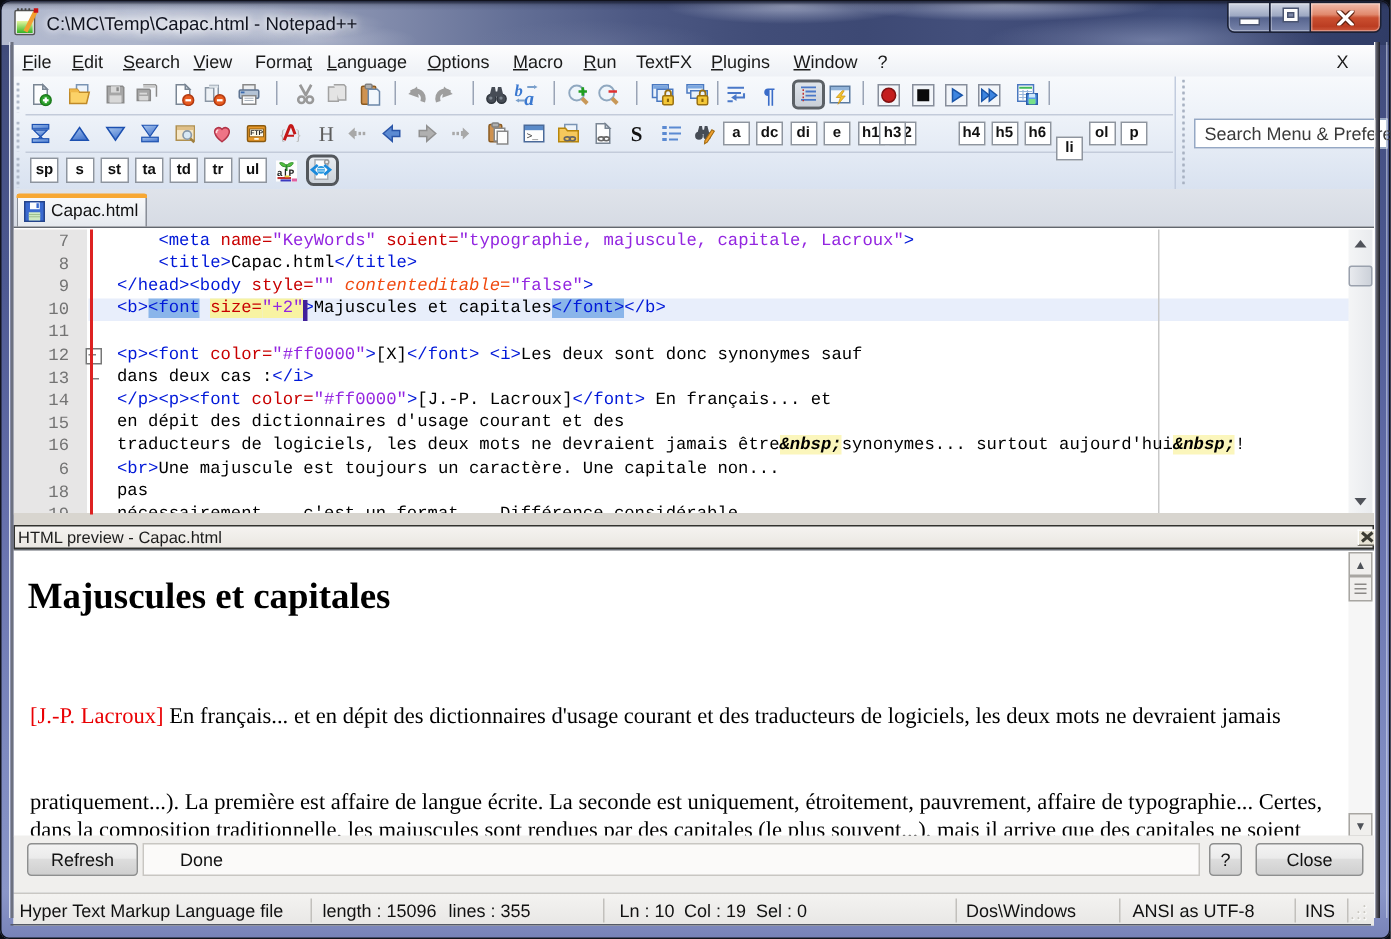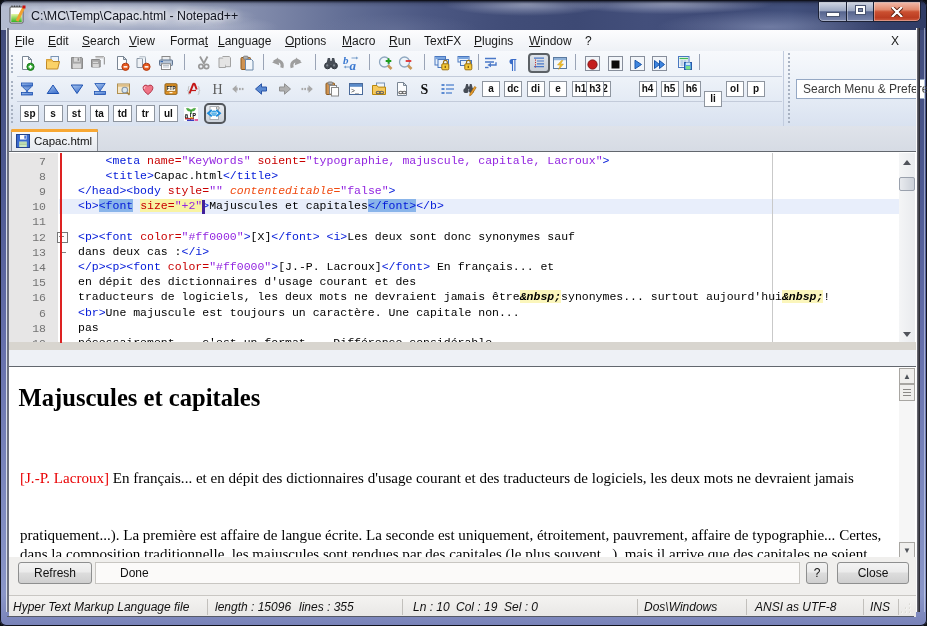--- a/index.html
+++ b/index.html
@@ -93,21 +93,21 @@
 #pv .h{position:absolute;left:9.5px;top:17px;font-size:24.6px;font-weight:bold;color:#000;white-space:nowrap;}
 #pv .p{position:absolute;left:11px;font-size:15.05px;color:#000;white-space:nowrap;}
 #pv .red{color:#e90003;}
 
 #ctrl{position:absolute;left:9px;top:557px;width:907px;height:38px;background:#f0efed;}
 .w7btn{position:absolute;box-sizing:border-box;border:1px solid #8e8f8f;border-radius:3px;background:linear-gradient(180deg,#f3f3f3 0%,#ebebeb 45%,#dddddd 50%,#cfcfcf 100%);font-size:12px;color:#111;text-align:center;}
 #doneField{position:absolute;left:86px;top:5px;width:705px;height:22px;background:#fbfaf9;border:1px solid #c8c6c2;box-sizing:border-box;font-size:12px;color:#111;}
 
 #status{position:absolute;left:9px;top:595px;width:907px;height:22px;background:linear-gradient(180deg,#f4f3f1,#e8e7e5);border-top:1px solid #c9c7c3;box-sizing:border-box;font-size:12px;color:#111;}
 .ssep{position:absolute;top:3px;width:1px;height:16px;background:#c2c0bc;}
-.stxt{position:absolute;top:4px;white-space:pre;font-style:italic;}
+.stxt{position:absolute;top:4px;white-space:pre;}
 </style>
 </head>
 <body>
 <div id="stage">
  <div id="win"></div>
  <div id="title">
   <svg id="nppIcon" viewBox="0 0 17 19">
     <rect x="1" y="2" width="13" height="16" rx="1" fill="#fdfdfd" stroke="#555" stroke-width="1"></rect>
     <rect x="2.2" y="9" width="10.6" height="8" fill="url(#gg)"></rect>
     <defs>
@@ -538,20 +538,28 @@
      <div class="cl" style="top:183.9px">nécessairement... c'est un format... Différence considérable</div>
    </div>
    <div id="caret"></div>
    <div class="sb" style="left:890px;top:1px;height:190px;background:linear-gradient(90deg,#f4f5f6,#e9ebee)">
      <div style="position:absolute;left:4px;top:7px;width:0;height:0;border-left:4.5px solid transparent;border-right:4.5px solid transparent;border-bottom:5px solid #50535a"></div>
      <div class="sbThumb" style="top:24px;height:14px;border-radius:2px"></div>
      <div style="position:absolute;left:4px;top:179px;width:0;height:0;border-left:4.5px solid transparent;border-right:4.5px solid transparent;border-top:5px solid #50535a"></div>
    </div>
  </div>
  <div id="split"></div>
+ <div id="pvcap">
+      <div class="t">HTML preview - Capac.html</div>
+      <div id="pvx">
+        <svg width="9" height="8" viewBox="0 0 9 8" style="position:absolute;left:0.5px;top:0.5px">
+          <path d="M1 1 8 7M8 1 1 7" stroke="#3c3c34" stroke-width="2"></path>
+        </svg>
+      </div>
+    </div>
  <div id="pv">
    <div class="h">Majuscules et capitales</div>
    <div class="p" style="top:102.5px"><span class="red">[J.-P. Lacroux]</span> En français... et en dépit des dictionnaires d'usage courant et des traducteurs de logiciels, les deux mots ne devraient jamais</div>
    <div class="p" style="top:159.5px">pratiquement...). La première est affaire de langue écrite. La seconde est uniquement, étroitement, pauvrement, affaire de typographie... Certes,</div>
    <div class="p" style="top:178.5px">dans la composition traditionnelle, les majuscules sont rendues par des capitales (le plus souvent...), mais il arrive que des capitales ne soient</div>
    <div class="sb" style="left:890px;top:1px;height:190px;background:#f6f6f6">
      <div class="sbBtn" style="top:0px;background:#f0efed;border-color:#a8a6a2">▲</div>
      <div class="sbThumb" style="top:16px;height:17px;background:#f0efed;border-color:#a8a6a2">
        <div style="position:absolute;left:3px;top:4px;width:8px;height:1px;background:#8a8885;box-shadow:0 3px 0 #8a8885,0 6px 0 #8a8885"></div>
      </div>

